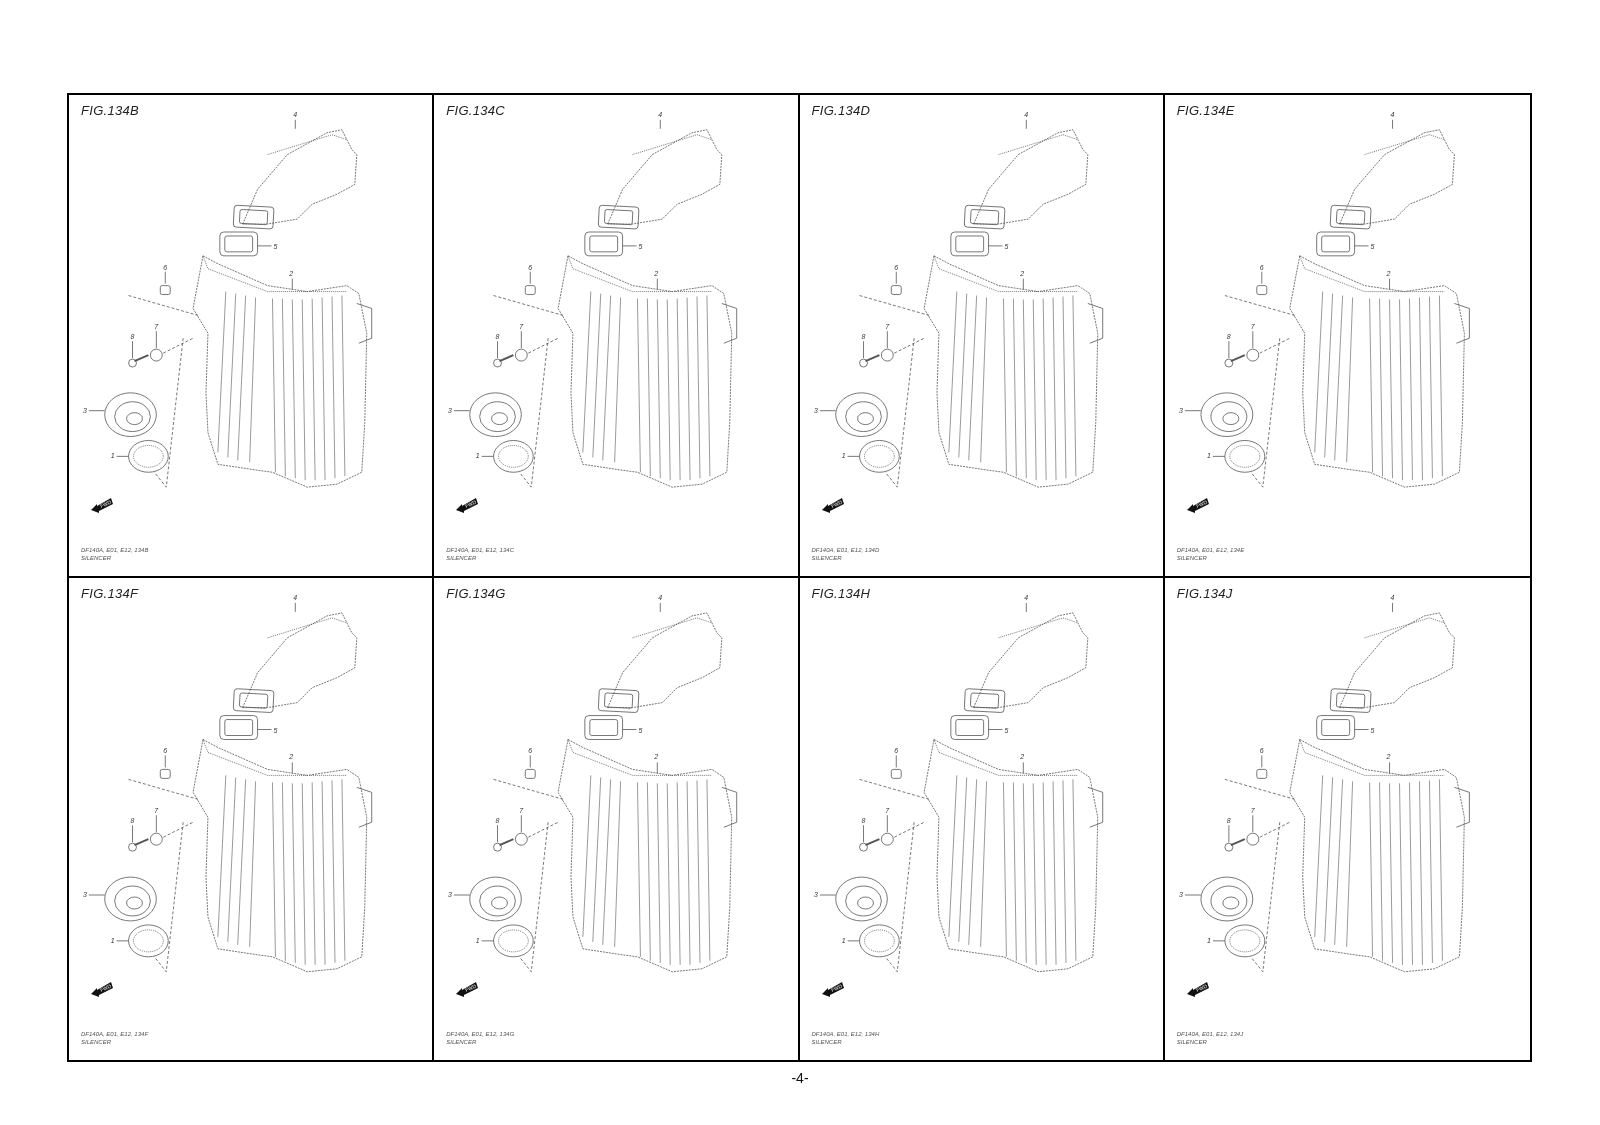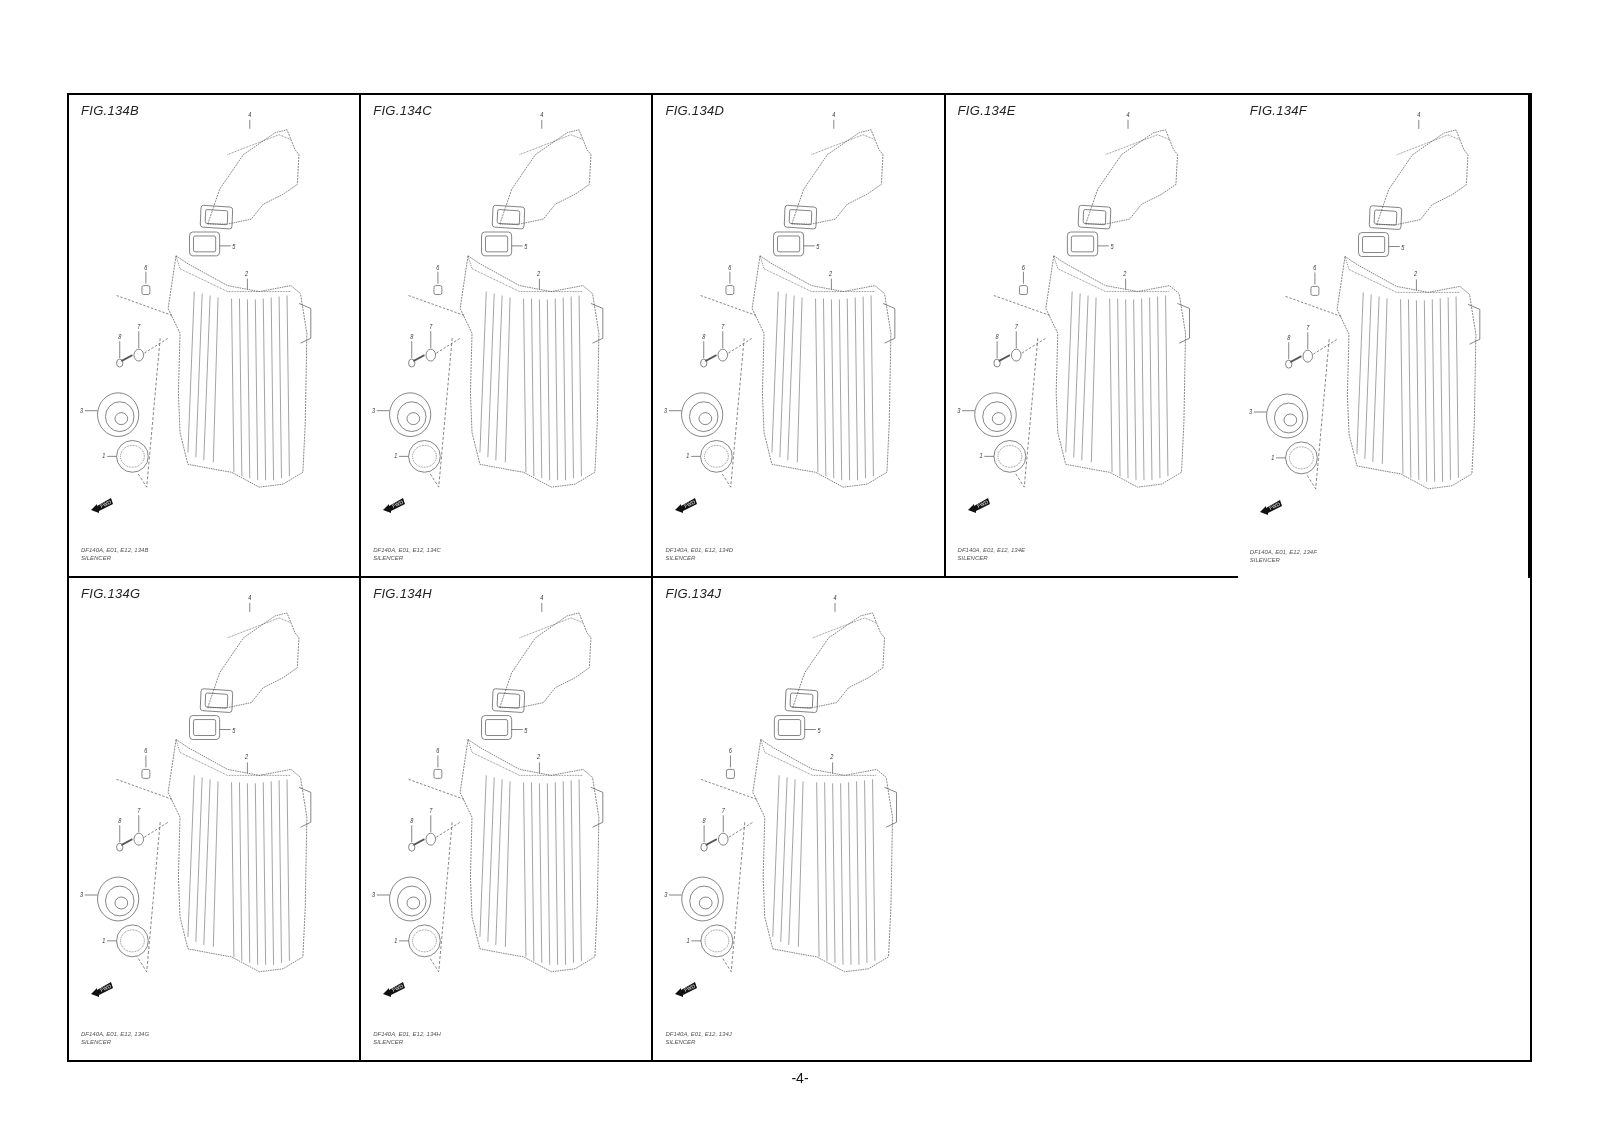--- a/index.html
+++ b/index.html
@@ -1,21 +1,21 @@
 <!DOCTYPE html>
 <html><head>
 <meta charset="utf-8">
 <style>
   html, body { margin: 0; padding: 0; background: #ffffff; }
   body { width: 1600px; height: 1125px; position: relative; overflow: hidden;
          font-family: "Liberation Sans", sans-serif; color: #111; }
   .grid {
     position: absolute; left: 67px; top: 93px; width: 1465px; height: 969px;
     border: 2px solid #000; box-sizing: border-box;
-    display: grid; grid-template-columns: repeat(5, 1fr); grid-template-rows: repeat(2, 1fr);
+    display: grid; grid-template-columns: repeat(4, 1fr); grid-template-rows: repeat(2, 1fr);
   }
   .panel { position: relative; box-sizing: border-box; overflow: hidden; }
   .panel.col-not-last { border-right: 2px solid #000; }
   .panel.row-top { border-bottom: 2px solid #000; }
   .fig-title {
     position: absolute; left: 12px; top: 8px; font-size: 13px; font-style: italic;
     letter-spacing: 0.3px; color: #222;
   }
   .drawing { position: absolute; left: 0; top: 0; width: 100%; height: 100%; }
   .caption {

